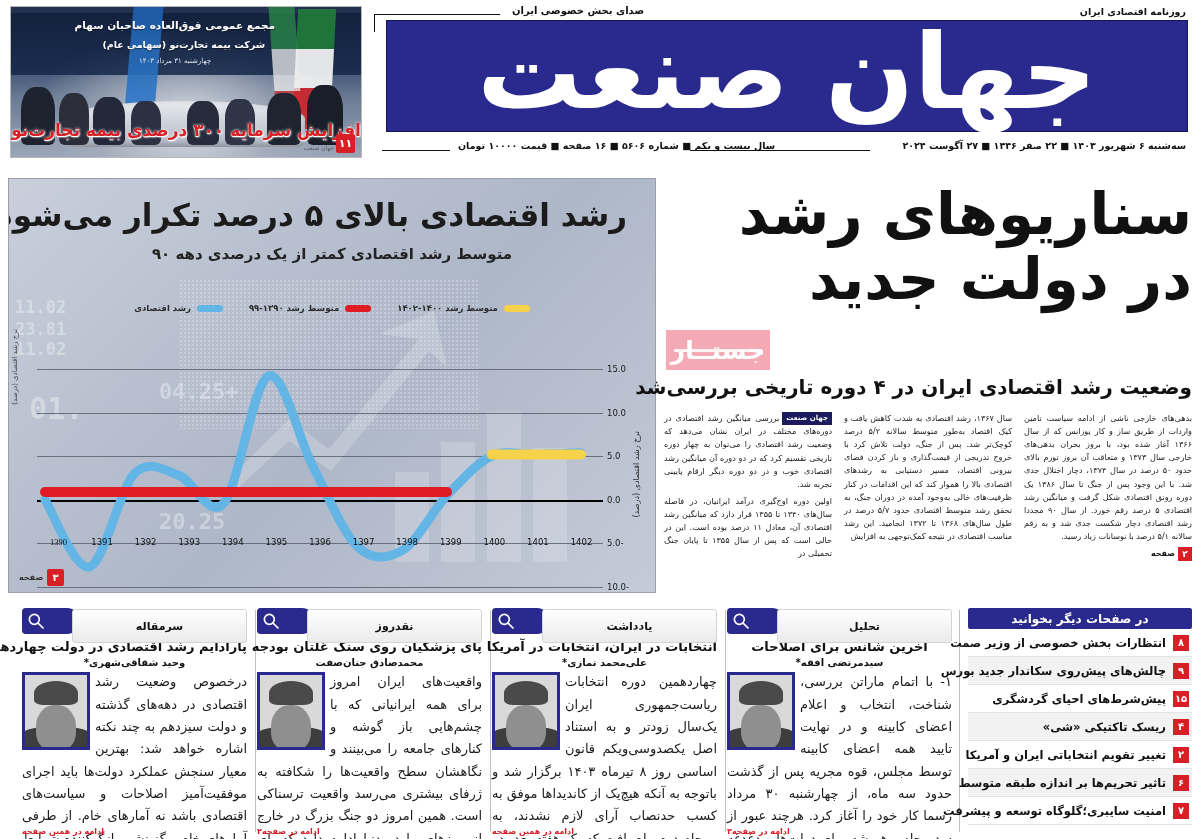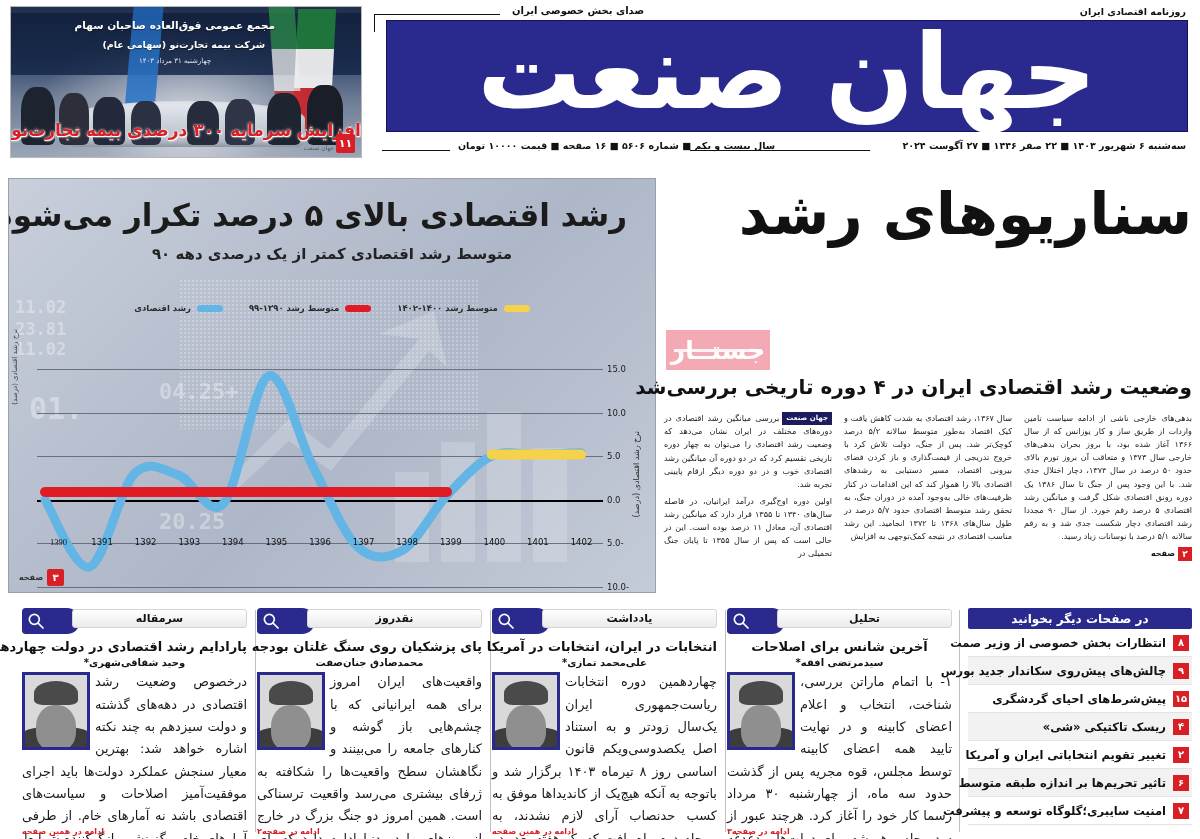--- a/index.html
+++ b/index.html
@@ -233,21 +233,21 @@
   
   .opcol { position:absolute; top:4px; width:225px; height:228px; }
   .op-head { position:relative; height:26px; margin-bottom:5px; }
   .op-badge {
     position:absolute; left:0; top:0; width:58px; height:26px;
     background:#2a2a8e; border-radius:4px 14px 14px 4px;
     display:flex; align-items:center; justify-content:flex-end; padding-left:4px;
   }
   .op-badge svg { width:20px; height:20px; }
   .op-pill {
-    position:absolute; right:0; left:50px; top:1px; height:19px;
+    position:absolute; right:0; left:50px; top:1px; height:34px;
     background:linear-gradient(180deg,#ffffff,#eceaea);
     border:1px solid #d4d4d4; border-radius:3px;
     display:flex; align-items:center; justify-content:center;
     font-size:11px; font-weight:bold; color:#111;
   }
   .op-title {
     font-size:13px; font-weight:bold; color:#111; text-align:center; line-height:1.25;
     margin-bottom:2px; white-space:nowrap;
   }
   .op-author { font-size:10px; font-weight:bold; color:#111; text-align:center; margin-bottom:3px; }
@@ -402,20 +402,21 @@
       <div class="info-side">نرخ رشد اقتصادی (درصد)</div>
       <div class="info-src">
         <div class="pg">۳</div>
         <div class="tx">صفحه</div>
       </div>
     </div>
 
     <div class="lead">
       <div class="lead-h1">
         <div>سناریوهای رشد</div>
+        <div>در دولت جدید</div>
       </div>
       <div class="lead-tag">
         <span>جستــار</span>
       </div>
       <div class="lead-h2">وضعیت رشد اقتصادی ایران در ۴ دوره تاریخی بررسی‌شد</div>
 
       <div class="lead-body">
         <div class="lcol">
           <p>بدهی‌های خارجی ناشی از ادامه سیاست تامین واردات از طریق ساز و کار یوزانس که از سال ۱۳۶۶ آغاز شده بود، با بروز بحران بدهی‌های خارجی سال ۱۳۷۳ و متعاقب آن بروز تورم بالای حدود ۵۰ درصد در سال ۱۳۷۴، دچار اختلال جدی شد. با این وجود پس از جنگ تا سال ۱۳۸۶ یک دوره رونق اقتصادی شکل گرفت و میانگین رشد اقتصادی ۵ درصد رقم خورد. از سال ۹۰ مجددا رشد اقتصادی دچار شکست جدی شد و به رقم سالانه ۵/۱ درصد با نوسانات زیاد رسید.</p>
           <div class="lead-more">

